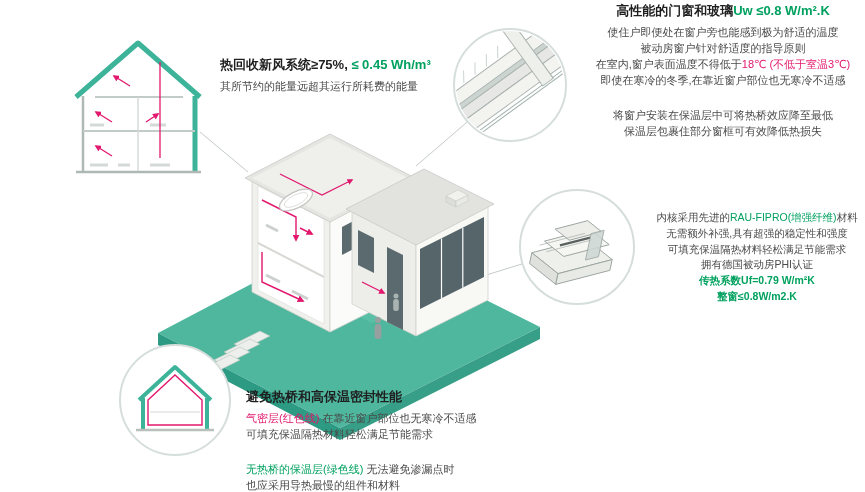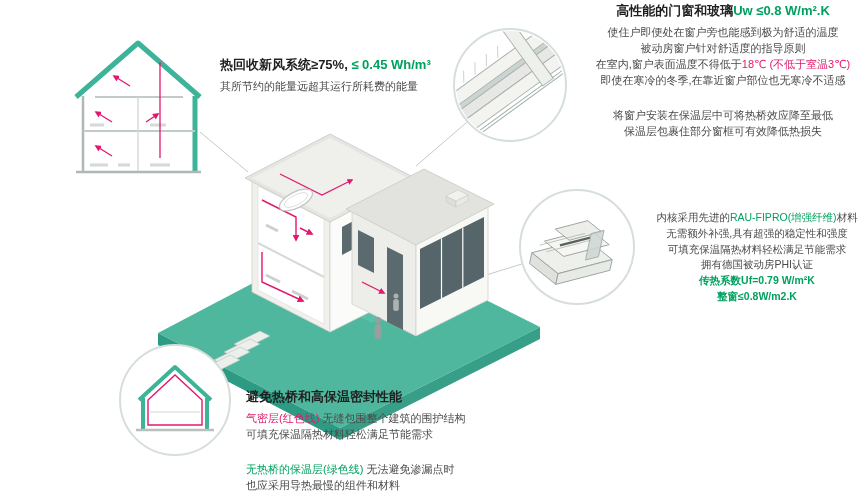--- a/index.html
+++ b/index.html
@@ -190,21 +190,21 @@
       <div class="line">可填充保温隔热材料轻松满足节能需求</div>
       <div class="line">拥有德国被动房PHI认证</div>
       <div class="line bold-green">传热系数Uf=0.79 W/m²K</div>
       <div class="line bold-green">整窗≤0.8W/m2.K</div>
     </div>
   </div>
 
   <div class="callout" id="thermal">
     <div class="title">避免热桥和高保温密封性能</div>
     <div class="body">
-      <div class="line"><span class="pink">气密层(红色线)</span><span> 无缝包围整个建筑的围护结构</span></div>
+      <div class="line"><span class="pink">气密层(红色线)</span><span> 在靠近窗户部位也无寒冷不适感</span></div>
       <div class="line">可填充保温隔热材料轻松满足节能需求</div>
       <div class="line gap"><span class="green">无热桥的保温层(绿色线)</span><span> 无法避免渗漏点时</span></div>
       <div class="line">也应采用导热最慢的组件和材料</div>
 
     </div>
   </div>
 
 </div>
 
 </body></html>

